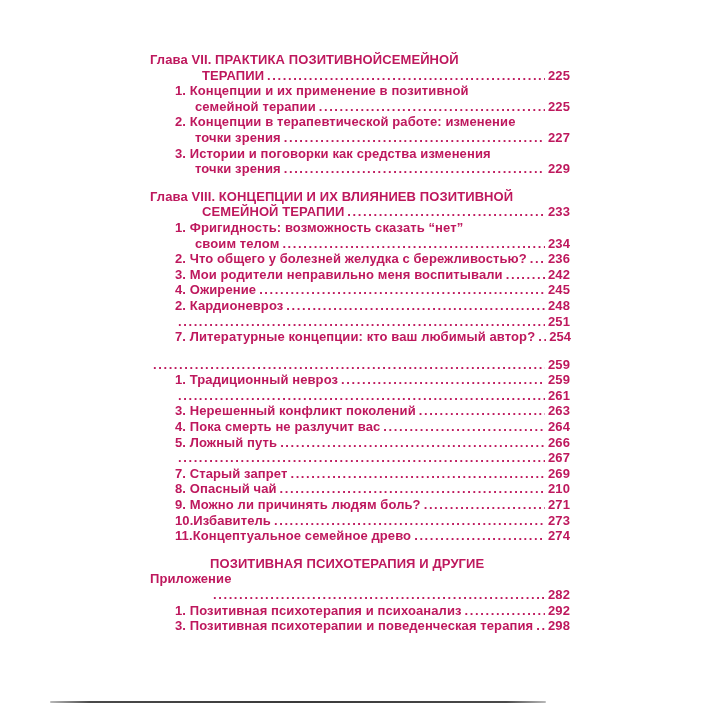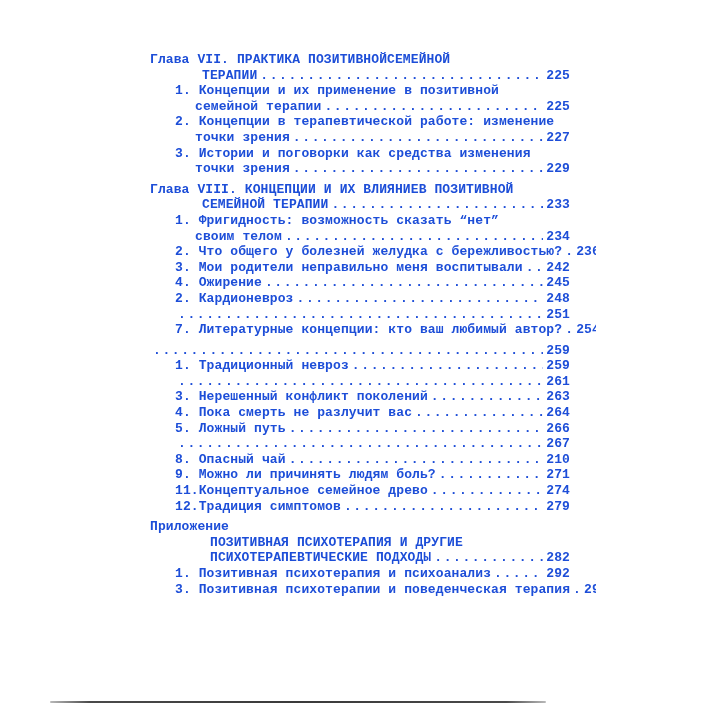--- a/index.html
+++ b/index.html
@@ -6,31 +6,31 @@
     margin: 0;
     padding: 0;
     background: #ffffff;
   }
   .page {
     position: relative;
     width: 596px;
     height: 720px;
     background: #ffffff;
     overflow: hidden;
-    font-family: Liberation Mono, monospace;
-    color: #1d4ed8;
+    font-family: Liberation Sans, sans-serif;
+    color: #be185d;
   }
   .toc {
     position: absolute;
     left: 150px;
     top: 52px;
     width: 420px;
   }
   .section { margin: 0; }
-  .section + .section { margin-top: 5px; }
+  .section + .section { margin-top: 12px; }
   .row {
     display: flex;
     align-items: baseline;
     font-size: 13px;
     line-height: 15.6px;
     font-weight: 700;
     letter-spacing: 0.1px;
     white-space: nowrap;
   }
   .row .t { flex: 0 0 auto; }
@@ -178,49 +178,53 @@
         <div class="row ind1">
           <span class="t">5. Ложный путь</span>
           <span class="leader"></span>
           <span class="pg">266</span>
         </div>
         <div class="row ind1">
           <span class="leader"></span>
           <span class="pg">267</span>
         </div>
         <div class="row ind1">
+          <span class="t">7. Старый запрет</span>
+          <span class="leader"></span>
+          <span class="pg">269</span>
+        </div>
+        <div class="row ind1">
           <span class="t">8. Опасный чай</span>
           <span class="leader"></span>
           <span class="pg">210</span>
         </div>
         <div class="row ind1">
           <span class="t">9. Можно ли причинять людям боль?</span>
           <span class="leader"></span>
           <span class="pg">271</span>
         </div>
         <div class="row ind1">
+          <span class="t">10.Избавитель</span>
+          <span class="leader"></span>
+          <span class="pg">273</span>
+        </div>
+        <div class="row ind1">
           <span class="t">11.Концептуальное семейное древо</span>
           <span class="leader"></span>
           <span class="pg">274</span>
         </div>
-        <div class="row ind1">
-          <span class="t">12.Традиция симптомов</span>
-          <span class="leader"></span>
-          <span class="pg">279</span>
-        </div>
-      </div>
-      <div class="section">
-        <div class="row ind0">
-          <span class="t">Приложение</span>
-        </div>
+      </div>
+      <div class="section">
         <div class="row ind4">
           <span class="t">ПОЗИТИВНАЯ ПСИХОТЕРАПИЯ И ДРУГИЕ</span>
         </div>
+        <div class="row ind0">
+          <span class="t">Приложение</span>
+        </div>
         <div class="row ind4">
-          <span class="t">ПСИХОТЕРАПЕВТИЧЕСКИЕ ПОДХОДЫ</span>
           <span class="leader"></span>
           <span class="pg">282</span>
         </div>
         <div class="row ind1">
           <span class="t">1. Позитивная психотерапия и психоанализ</span>
           <span class="leader"></span>
           <span class="pg">292</span>
         </div>
         <div class="row ind1">
           <span class="t">3. Позитивная психотерапии и поведенческая терапия</span>

